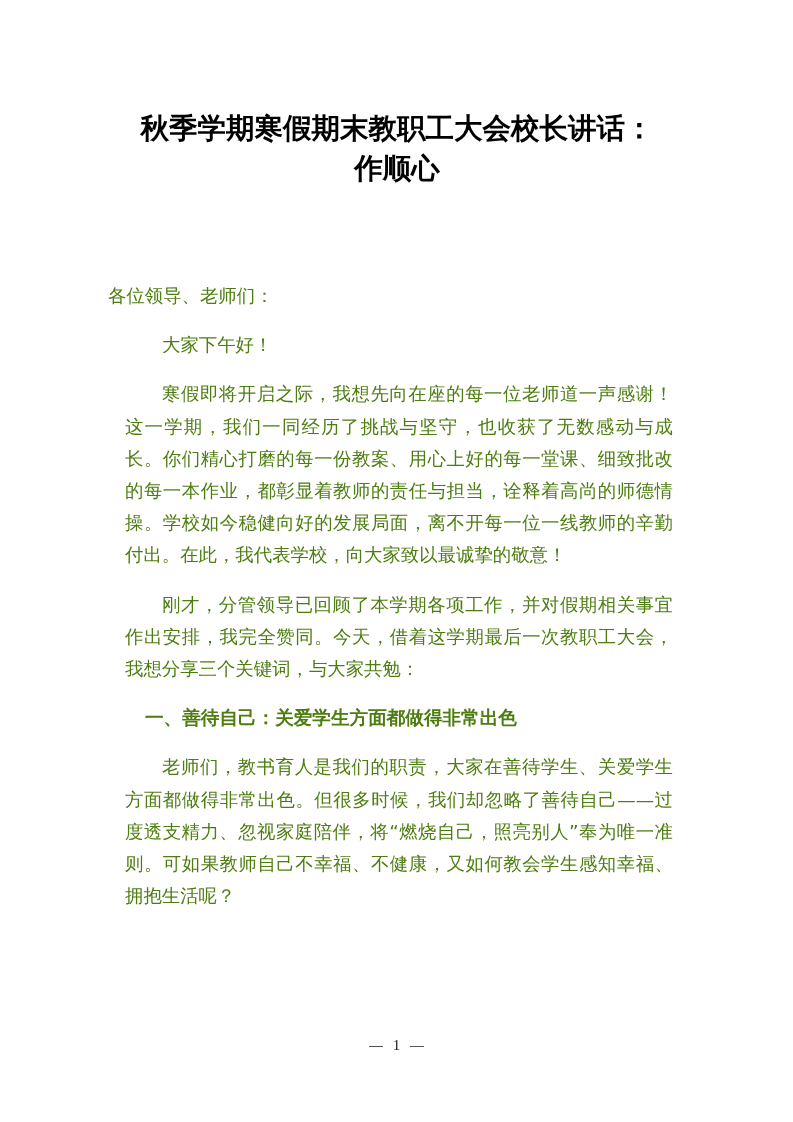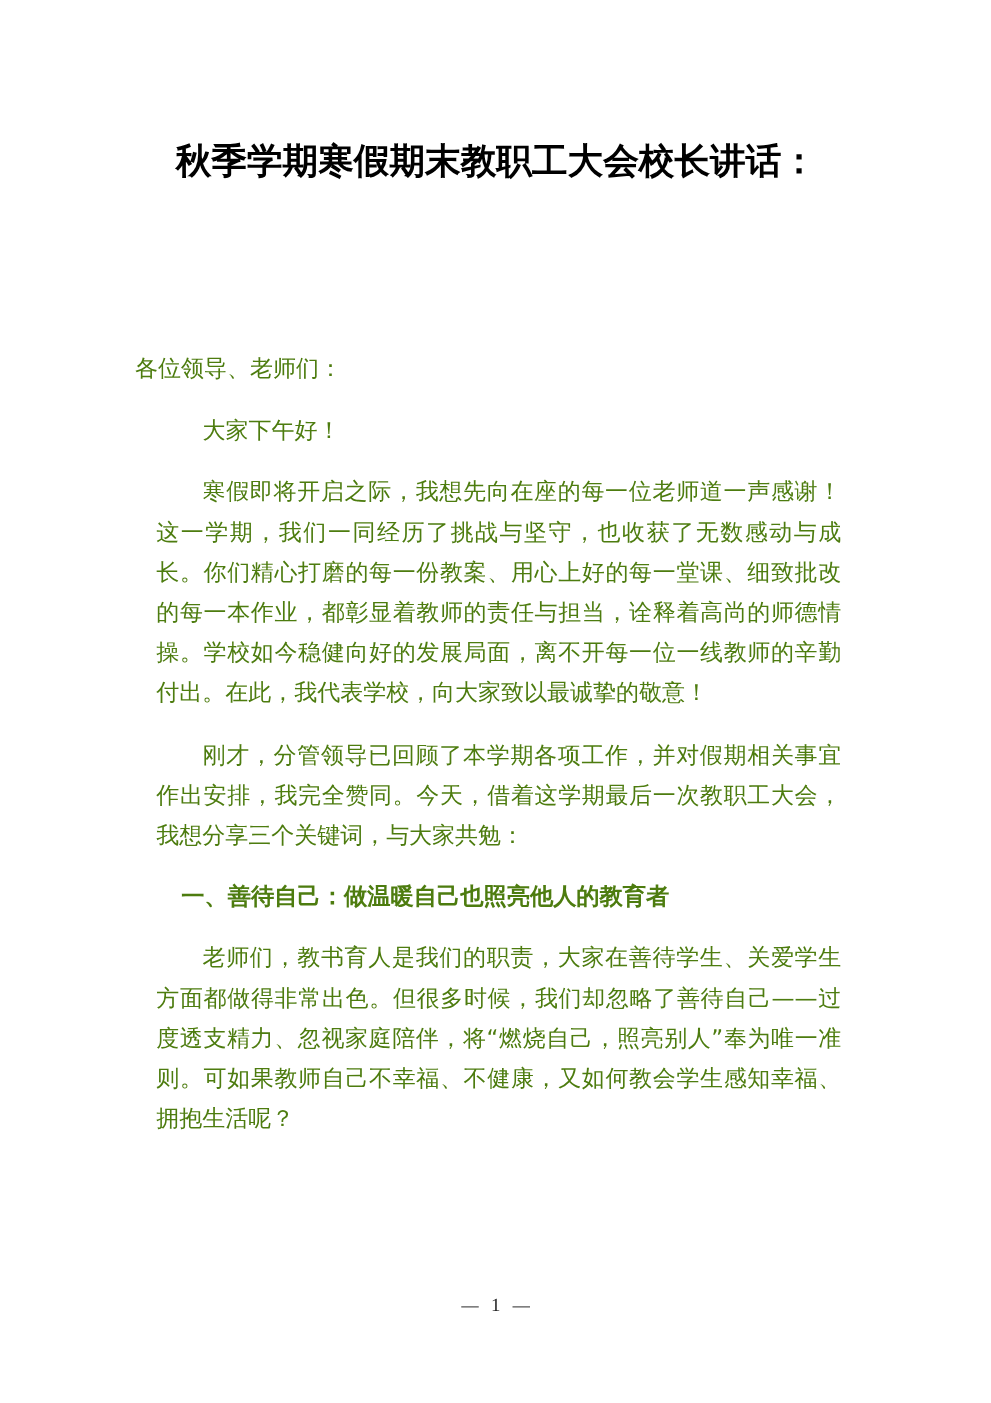--- a/index.html
+++ b/index.html
@@ -78,28 +78,29 @@
     margin: 0 6px;
   }
 </style>
 </head>
 <body>
 
 <div class="page">
 
   <h1 class="title">
     <span class="line">秋季学期寒假期末教职工大会校长讲话：</span>
+    <span class="line">作顺心</span>
   </h1>
 
   <div class="body">
     <p class="salutation">各位领导、老师们：</p>
     <p class="para indent">大家下午好！</p>
     <p class="para indent">寒假即将开启之际，我想先向在座的每一位老师道一声感谢！这一学期，我们一同经历了挑战与坚守，也收获了无数感动与成长。你们精心打磨的每一份教案、用心上好的每一堂课、细致批改的每一本作业，都彰显着教师的责任与担当，诠释着高尚的师德情操。学校如今稳健向好的发展局面，离不开每一位一线教师的辛勤付出。在此，我代表学校，向大家致以最诚挚的敬意！</p>
     <p class="para indent">刚才，分管领导已回顾了本学期各项工作，并对假期相关事宜作出安排，我完全赞同。今天，借着这学期最后一次教职工大会，我想分享三个关键词，与大家共勉：</p>
-    <p class="heading">一、善待自己：做温暖自己也照亮他人的教育者</p>
+    <p class="heading">一、善待自己：关爱学生方面都做得非常出色</p>
     <p class="para indent">老师们，教书育人是我们的职责，大家在善待学生、关爱学生方面都做得非常出色。但很多时候，我们却忽略了善待自己——过度透支精力、忽视家庭陪伴，将“燃烧自己，照亮别人”奉为唯一准则。可如果教师自己不幸福、不健康，又如何教会学生感知幸福、拥抱生活呢？</p>
   </div>
 
   <div class="footer">
     <span class="dash"></span>
     <span>1</span>
     <span class="dash"></span>
   </div>
 
 </div>

